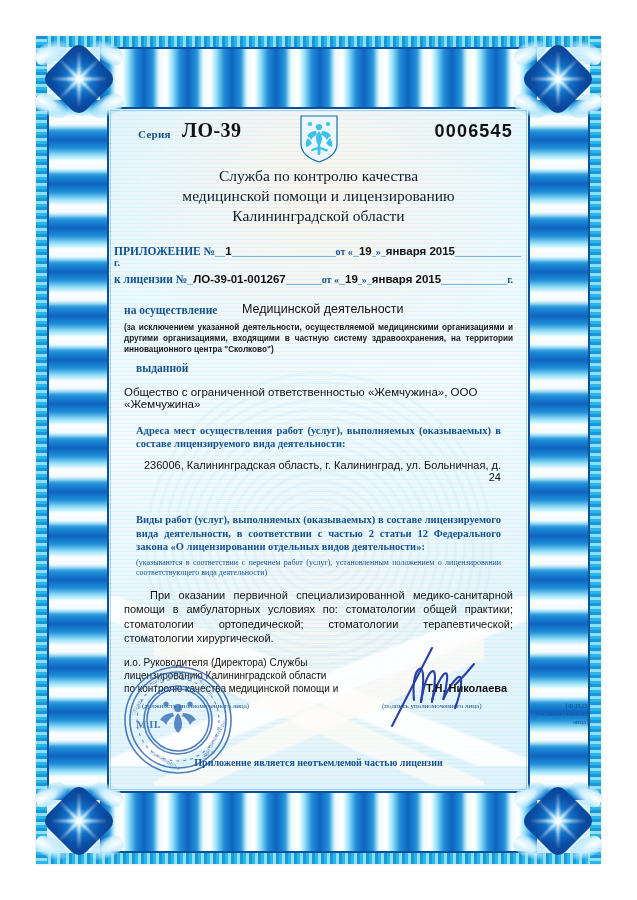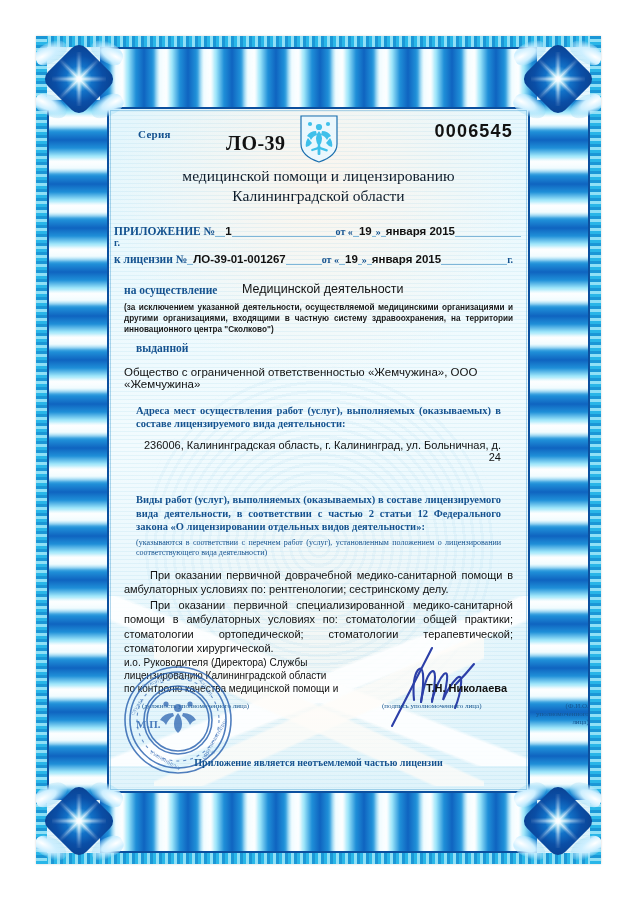--- a/index.html
+++ b/index.html
@@ -132,22 +132,22 @@
   
   .inner-frame{position:absolute;left:74px;top:74px;right:74px;bottom:74px;
     border:1px solid rgba(36,140,200,.35);pointer-events:none;}
 
   
   .content{position:absolute;left:74px;top:74px;right:74px;bottom:74px;}
 
   .row-top{position:relative;height:52px;}
   .lbl-seria{position:absolute;left:28px;top:18px;font-family:"Liberation Serif",serif;
     font-weight:700;font-size:11px;color:#14528f;letter-spacing:.3px;}
-  .seria-val{position:absolute;left:72px;top:22px;font-family:"Liberation Serif",serif;
-    font-weight:700;font-size:20px;color:#111;letter-spacing:.5px;margin-left:44px;}
+  .seria-val{position:absolute;left:72px;top:9px;font-family:"Liberation Serif",serif;
+    font-weight:700;font-size:20px;color:#111;letter-spacing:.5px;}
   .blank-num{position:absolute;right:14px;top:11px;font-family:"Liberation Sans",sans-serif;
     font-weight:700;font-size:18px;color:#111;letter-spacing:1.2px;}
 
   .emblem{position:absolute;left:50%;top:4px;margin-left:-22px;width:44px;height:50px;}
 
   .org-title{margin-top:4px;text-align:center;font-family:"Liberation Serif",serif;
     font-size:15.5px;line-height:20px;color:#0d1c2b;}
 
   .fields{margin-top:16px;padding:0 4px;}
   .fld{position:relative;height:22px;font-size:0;}
@@ -288,20 +288,21 @@
             <rect x="20.6" y="31" width="2.8" height="10" rx="1"></rect>
             <rect x="14" y="34" width="9" height="2.2" rx="1" transform="rotate(-18 18 35)"></rect>
             <rect x="22" y="34" width="9" height="2.2" rx="1" transform="rotate(18 26 35)"></rect>
           </g>
         </svg>
 
         <span class="blank-num">0006545</span>
       </div>
 
       <div class="org-title">
+        <div>Служба по контролю качества</div>
         <div>медицинской помощи и лицензированию</div>
         <div>Калининградской области</div>
       </div>
 
       <div class="fields">
         <div class="fld">
           <span class="lab">ПРИЛОЖЕНИЕ №</span>
           <span class="uline" style="width:10px"></span>
           <span class="val">1</span>
           <span class="uline" style="width:104px"></span>
@@ -354,21 +355,20 @@
         <div class="h">Адреса мест осуществления работ (услуг), выполняемых (оказываемых) в составе лицензируемого вида деятельности:</div>
       </div>
       <div class="addr">236006, Калининградская область,  г. Калининград, ул. Больничная,  д. 24</div>
 
       <div class="works-head">
         <div class="h">Виды работ (услуг), выполняемых (оказываемых) в составе лицензируемого вида деятельности, в соответствии с частью 2 статьи 12 Федерального закона «О лицензировании отдельных видов деятельности»:</div>
         <div class="sub">(указываются в соответствии с перечнем работ (услуг), установленным положением о лицензировании соответствующего вида деятельности)</div>
       </div>
 
       <div class="body-text">
-        <p>При оказании первичной доврачебной медико-санитарной помощи в амбулаторных условиях по: рентгенологии; сестринскому делу.</p>
         <p>При оказании первичной специализированной медико-санитарной помощи в амбулаторных условиях по: стоматологии общей практики; стоматологии ортопедической; стоматологии терапевтической; стоматологии хирургической.</p>
       </div>
 
       <div class="sign-area">
         <div class="post">
           <div>и.о. Руководителя (Директора) Службы</div>
           <div>лицензированию  Калининградской области</div>
           <div>по контролю качества медицинской помощи и</div>
         </div>
 

